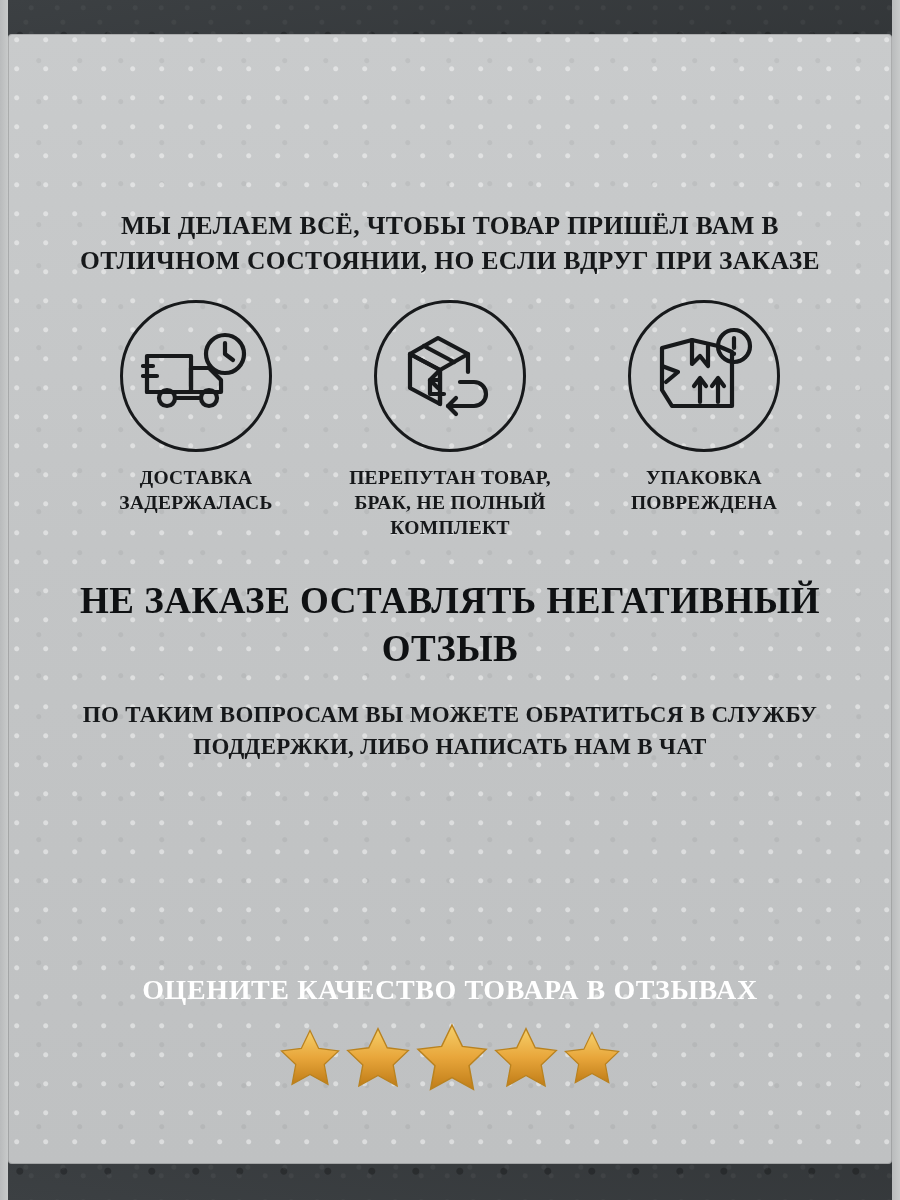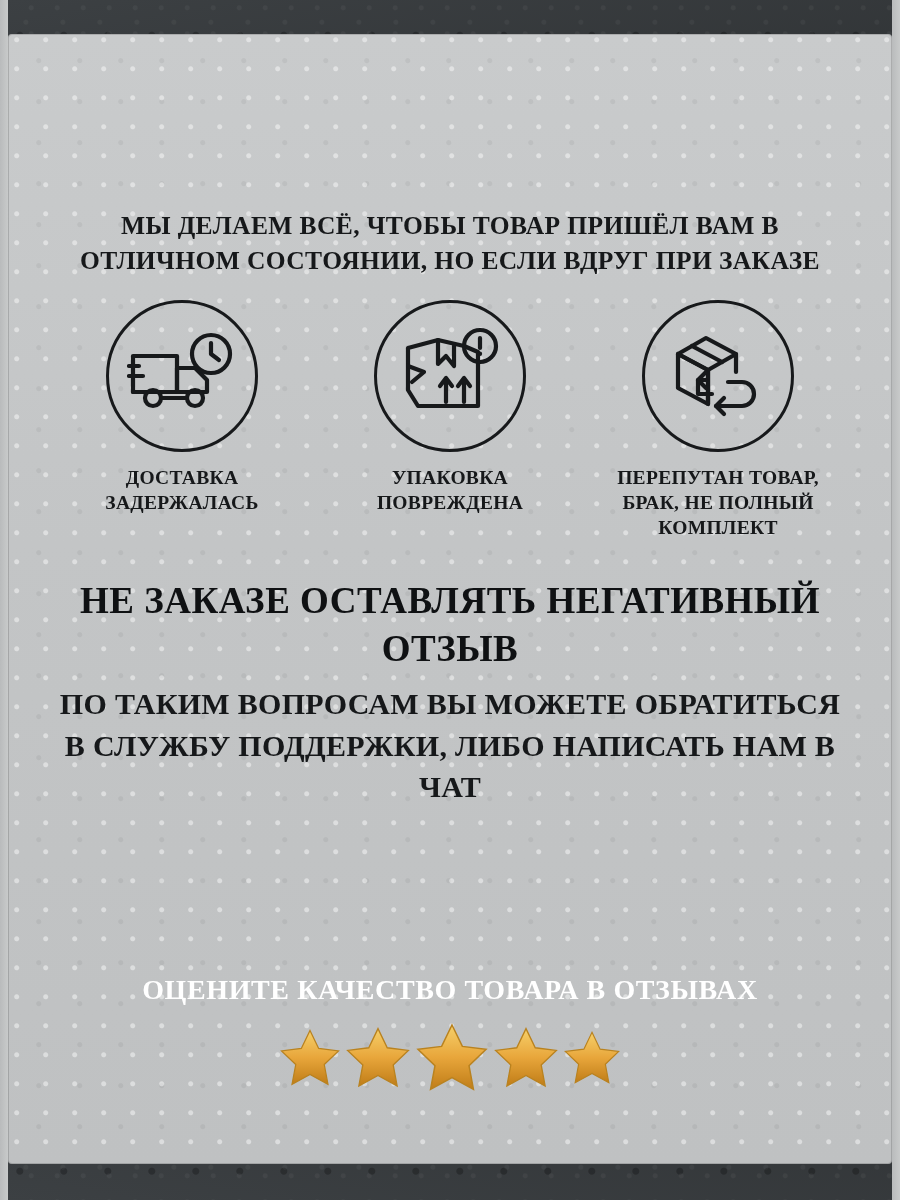--- a/index.html
+++ b/index.html
@@ -88,21 +88,21 @@
     line-height: 1.25;
     color: #ffffff;
   }
 
   
   .content {
     position: absolute;
     top: 170px; left: 8px; right: 8px; bottom: 240px;
     z-index: 6;
     text-align: center;
-    padding: 0 48px;
+    padding: 0 62px;
   }
 
   .lead {
     margin-top: 38px;
     font-size: 25.5px;
     font-weight: bold;
     line-height: 1.38;
     letter-spacing: 0.4px;
     color: #16181a;
   }
@@ -137,22 +137,22 @@
   
   .big-heading {
     margin-top: 36px;
     font-size: 37px;
     font-weight: bold;
     line-height: 1.3;
     letter-spacing: 0.5px;
     color: #0f1113;
   }
   .support {
-    margin-top: 10px;
-    font-size: 30px;
+    margin-top: 26px;
+    font-size: 23px;
     font-weight: bold;
     line-height: 1.38;
     letter-spacing: 0.3px;
     color: #16181a;
   }
 
   
   .footer {
     position: absolute;
     left: 0; right: 0; bottom: 0;
@@ -219,59 +219,59 @@
               <path d="M84 13v11l8 6"></path>
             </svg>
           </span>
         </div>
         <div class="icon-caption">ДОСТАВКА ЗАДЕРЖАЛАСЬ</div>
       </div>
 
       <div class="icon-item">
         <div class="circle">
           <span>
-            <svg width="104" height="96" viewBox="0 0 104 96" fill="none" stroke="#17191b" stroke-width="4.2" stroke-linecap="round" stroke-linejoin="round">
-
-              <path d="M10 22l30-8 26 6 14 6v54H20l-10-16z"></path>
-              <path d="M10 40l16 6-12 10"></path>
-              <path d="M40 14v24l8-8 8 10V20"></path>
-
-              <path d="M48 76V52l-6 8M48 52l6 8"></path>
-              <path d="M66 76V52l-6 8M66 52l6 8"></path>
-
-              <circle cx="82" cy="20" r="16"></circle>
-              <path d="M82 12v10"></path>
-              <path d="M82 27.5v.5"></path>
-            </svg>
-          </span>
-        </div>
-        <div class="icon-caption">УПАКОВКА ПОВРЕЖДЕНА</div>
-      </div>
-
-      <div class="icon-item">
-        <div class="circle">
-          <span>
             <svg width="112" height="96" viewBox="0 0 112 96" fill="none" stroke="#17191b" stroke-width="4.2" stroke-linecap="round" stroke-linejoin="round">
 
               <path d="M16 28 44 12l30 16-28 16z"></path>
               <path d="M16 28v34l30 16V44z"></path>
               <path d="M74 28v18"></path>
               <path d="M46 44v34"></path>
               <path d="M30 20l30 16"></path>
 
               <path d="M44 54h-8v14h14"></path>
               <path d="M44 46l-8 8 8 8"></path>
               <path d="M66 56h14a12 12 0 0 1 0 24H54"></path>
               <path d="M62 72l-8 8 8 8"></path>
             </svg>
           </span>
         </div>
         <div class="icon-caption">ПЕРЕПУТАН ТОВАР, БРАК, НЕ ПОЛНЫЙ КОМПЛЕКТ</div>
       </div>
 
+      <div class="icon-item">
+        <div class="circle">
+          <span>
+            <svg width="104" height="96" viewBox="0 0 104 96" fill="none" stroke="#17191b" stroke-width="4.2" stroke-linecap="round" stroke-linejoin="round">
+
+              <path d="M10 22l30-8 26 6 14 6v54H20l-10-16z"></path>
+              <path d="M10 40l16 6-12 10"></path>
+              <path d="M40 14v24l8-8 8 10V20"></path>
+
+              <path d="M48 76V52l-6 8M48 52l6 8"></path>
+              <path d="M66 76V52l-6 8M66 52l6 8"></path>
+
+              <circle cx="82" cy="20" r="16"></circle>
+              <path d="M82 12v10"></path>
+              <path d="M82 27.5v.5"></path>
+            </svg>
+          </span>
+        </div>
+        <div class="icon-caption">УПАКОВКА ПОВРЕЖДЕНА</div>
+      </div>
+
     </div>
 
     <div class="big-heading">НЕ ЗАКАЗЕ ОСТАВЛЯТЬ НЕГАТИВНЫЙ ОТЗЫВ</div>
     <div class="support">ПО ТАКИМ ВОПРОСАМ ВЫ МОЖЕТЕ ОБРАТИТЬСЯ В СЛУЖБУ ПОДДЕРЖКИ, ЛИБО НАПИСАТЬ НАМ В ЧАТ</div>
   </div>
 
   <div class="footer">
     <div class="footer-title">ОЦЕНИТЕ КАЧЕСТВО ТОВАРА В ОТЗЫВАХ</div>
     <div class="stars">
       <span class="star s1">

